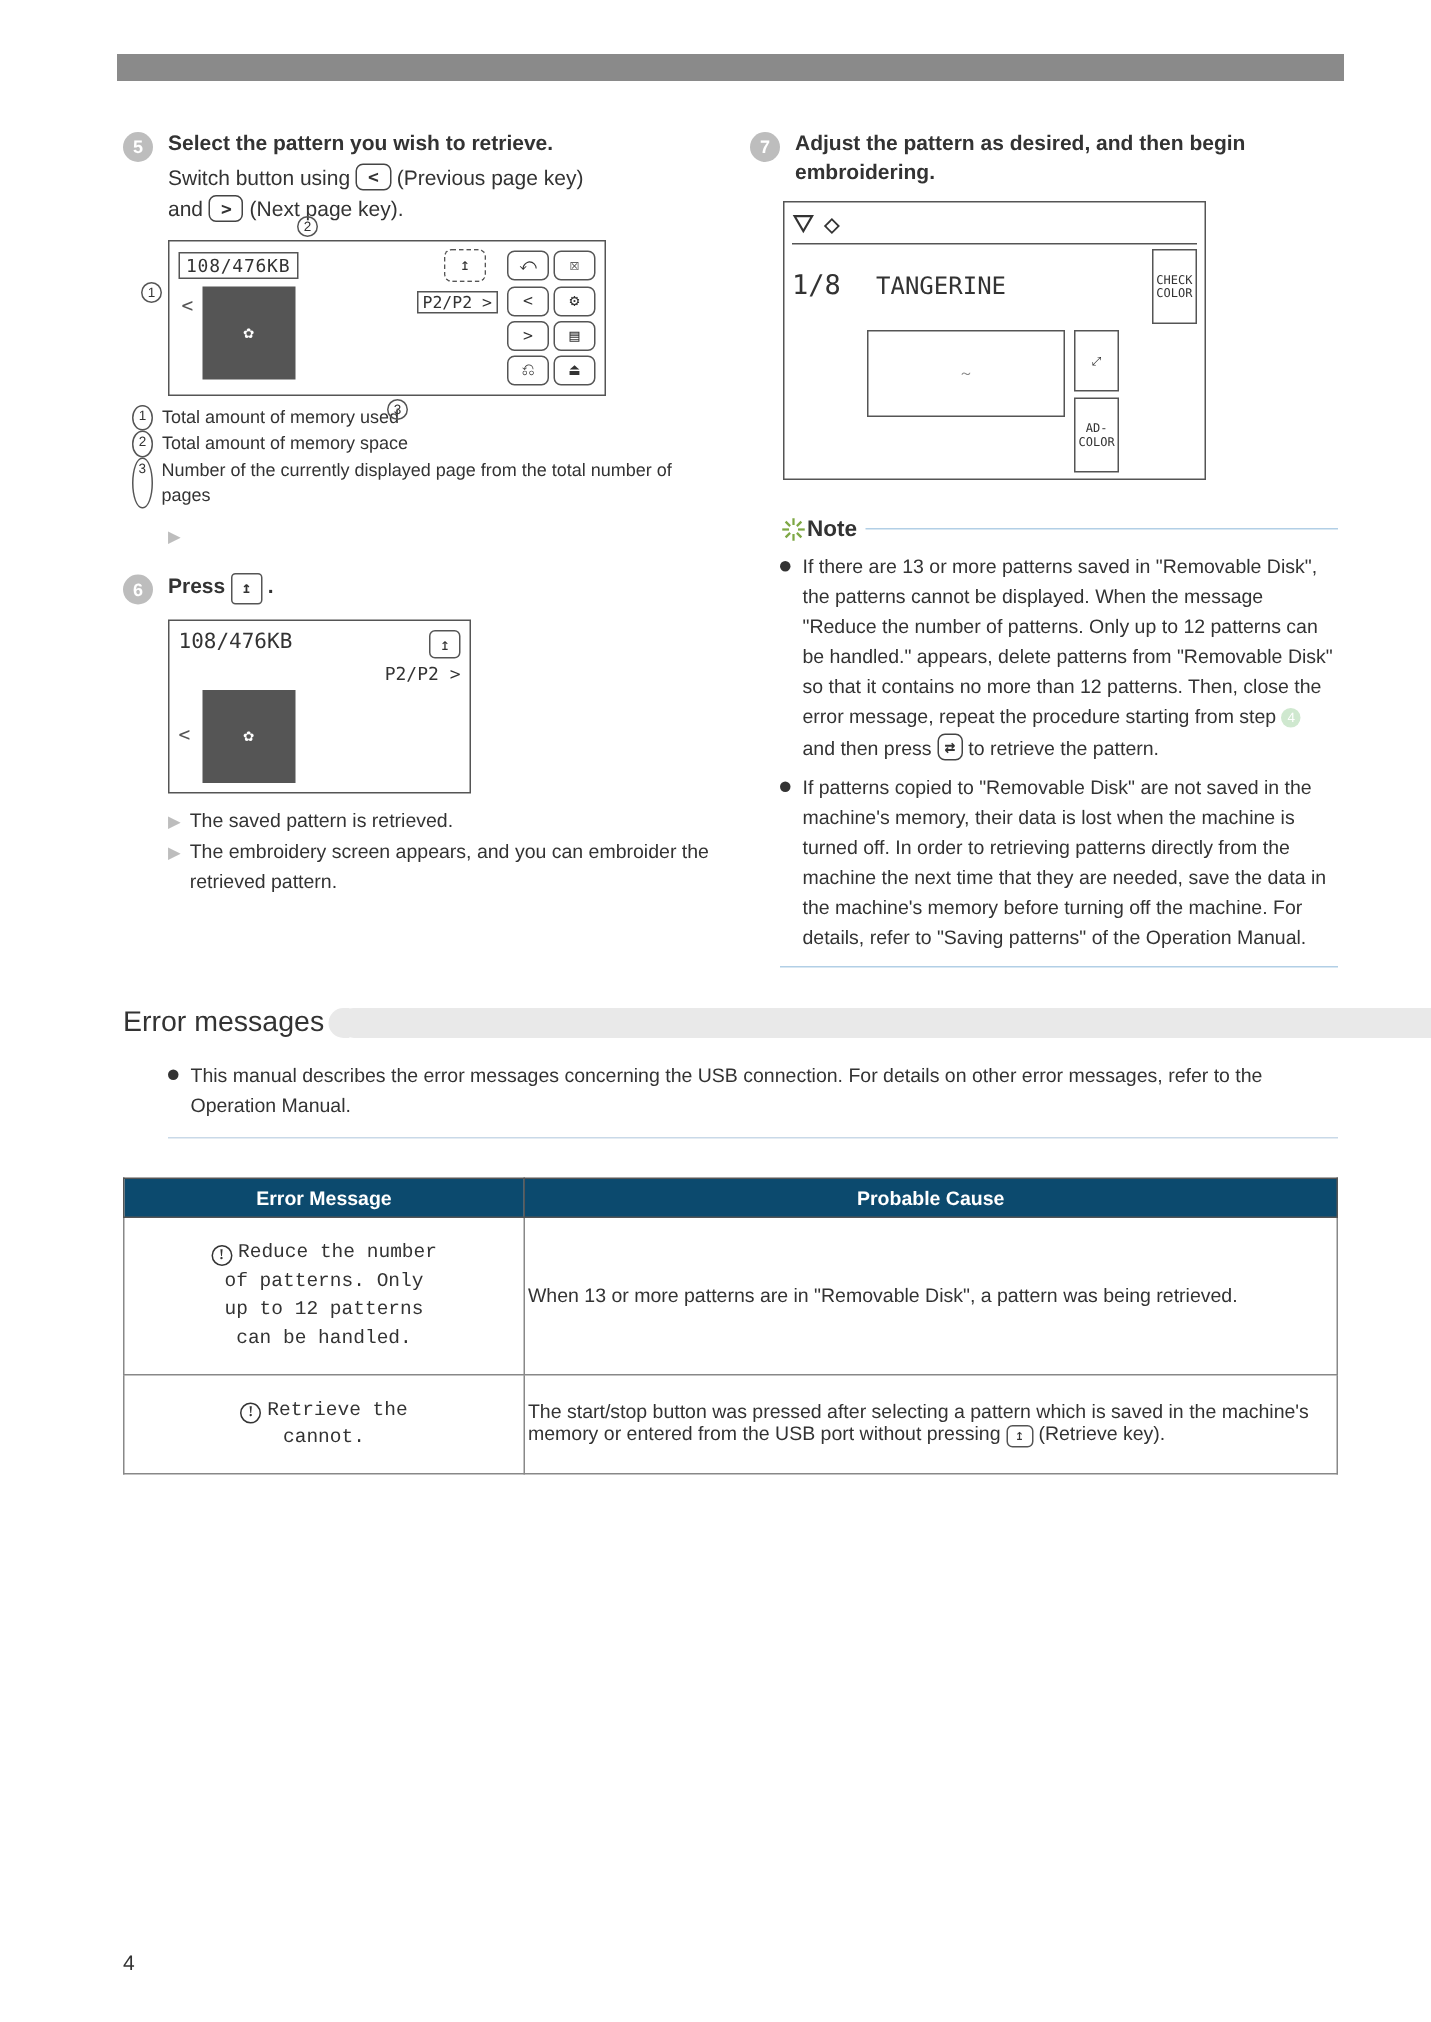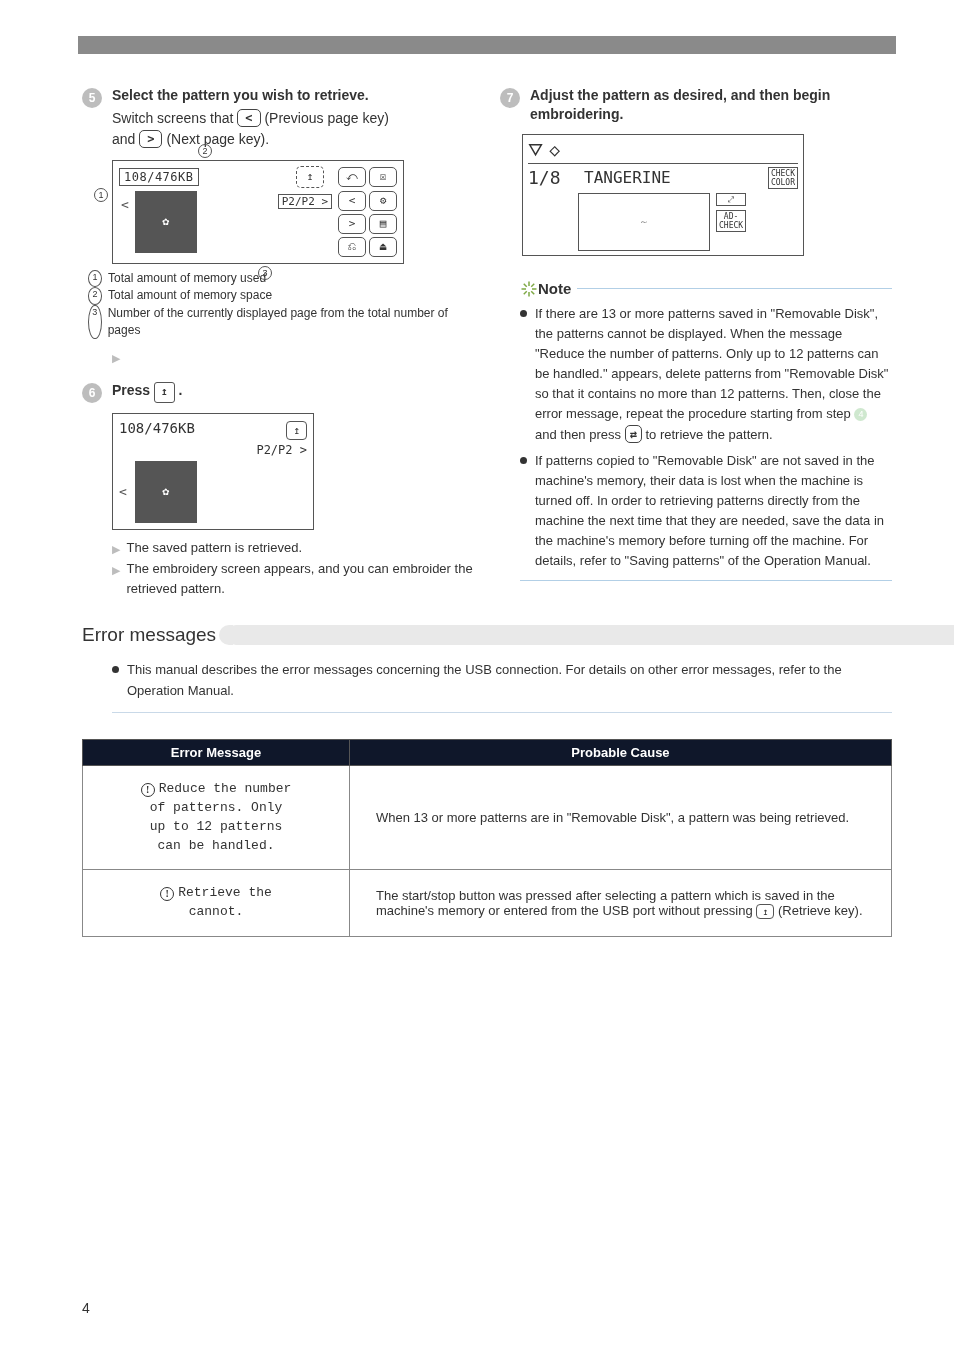--- a/index.html
+++ b/index.html
@@ -222,21 +222,21 @@
   .emb-color {
     font-family: monospace;
     font-size: 16px;
     flex: 1;
   }
   .check-box {
     border: 1.3px solid #555;
     font-family: monospace;
     font-size: 8px;
     line-height: 9px;
-    padding: 1px 2px;
+    padding: 15px 2px;
     text-align: center;
   }
   .emb-r3 {
     display: flex;
     padding-top: 4px;
     gap: 6px;
   }
   .emb-preview {
     width: 130px;
     height: 56px;
@@ -362,30 +362,30 @@
     margin-top: 6px;
     display: flex;
     gap: 8px;
   }
   table.err {
     width: 100%;
     border-collapse: collapse;
     margin-top: 26px;
   }
   table.err th {
-    background: #0f172a;
+    background: #0c4a6e;
     color: #fff;
     font-size: 13px;
     font-weight: bold;
     padding: 5px 8px;
     border: 1.2px solid #555;
   }
   table.err td {
     border: 1.2px solid #888;
-    padding: 14px 26px;
+    padding: 14px 2px;
     font-size: 13px;
     vertical-align: middle;
   }
   .err-msg-cell {
     width: 33%;
     text-align: center;
     font-family: "Courier New", monospace;
     font-size: 12px;
     line-height: 1.45;
   }
@@ -443,21 +443,21 @@
 
   <div class="cols">
 
     <div class="col">
 
       <div class="step">
         <div class="step-num">5</div>
         <div class="step-body">
           <div class="step-title">Select the pattern you wish to retrieve.</div>
           <div class="step-text">
-            <span>Switch screens that </span>
+            <span>Switch button using </span>
             <span class="key">&lt;</span>
             <span>(Previous page key)</span>
             <br>
             <span>and </span>
             <span class="key">&gt;</span>
             <span>(Next page key).</span>
           </div>
         </div>
       </div>
 
@@ -577,21 +577,21 @@
               <span class="emb-frac">1/8</span>
               <span class="emb-color">TANGERINE</span>
               <span class="check-box" style="white-space:pre">CHECK
 COLOR</span>
             </div>
             <div class="emb-r3">
               <div class="emb-preview">～</div>
               <div class="right-mini-col">
                 <span class="check-box">⤢</span>
                 <span class="check-box" style="white-space:pre">AD-
-CHECK</span>
+COLOR</span>
               </div>
             </div>
           </div>
         </div>
       </div>
 
       <div class="note-block">
         <div class="note-hdr">
           <svg class="burst-icon" viewBox="0 0 24 24">
               <g stroke="#7ea845" stroke-width="2" fill="none">

